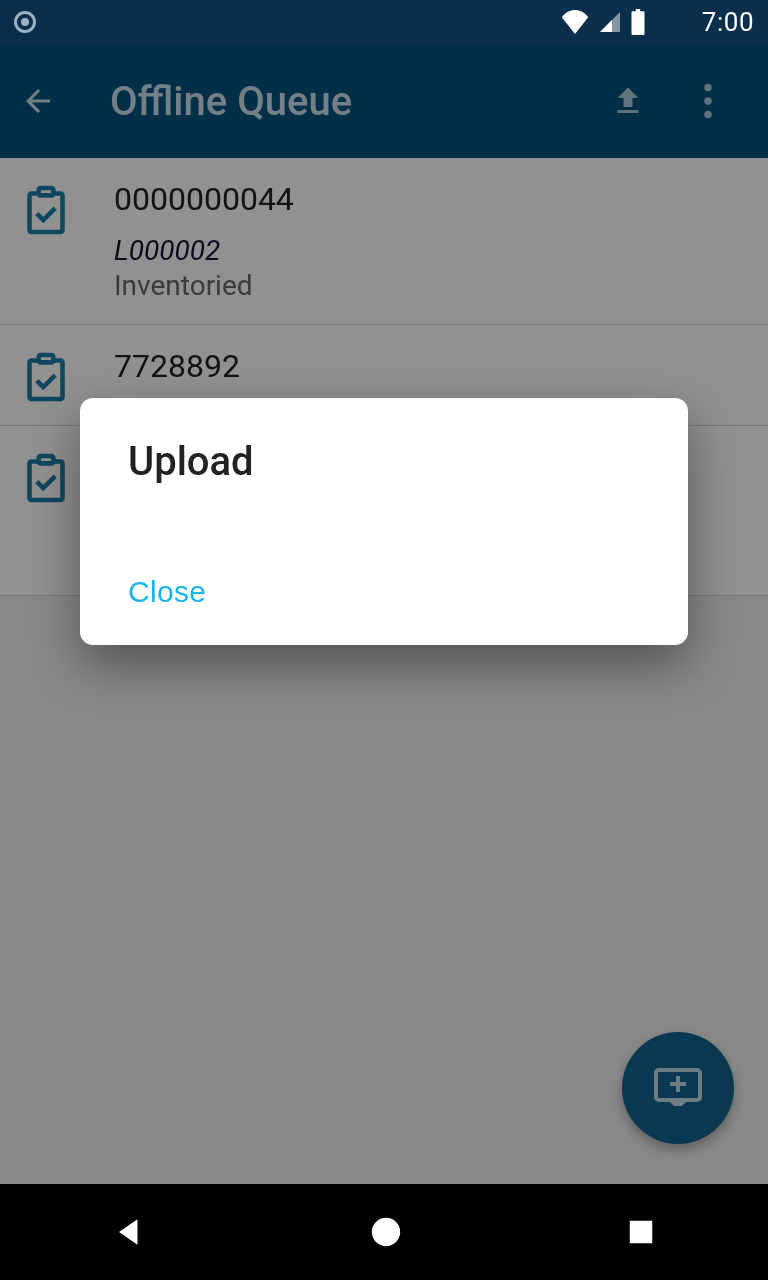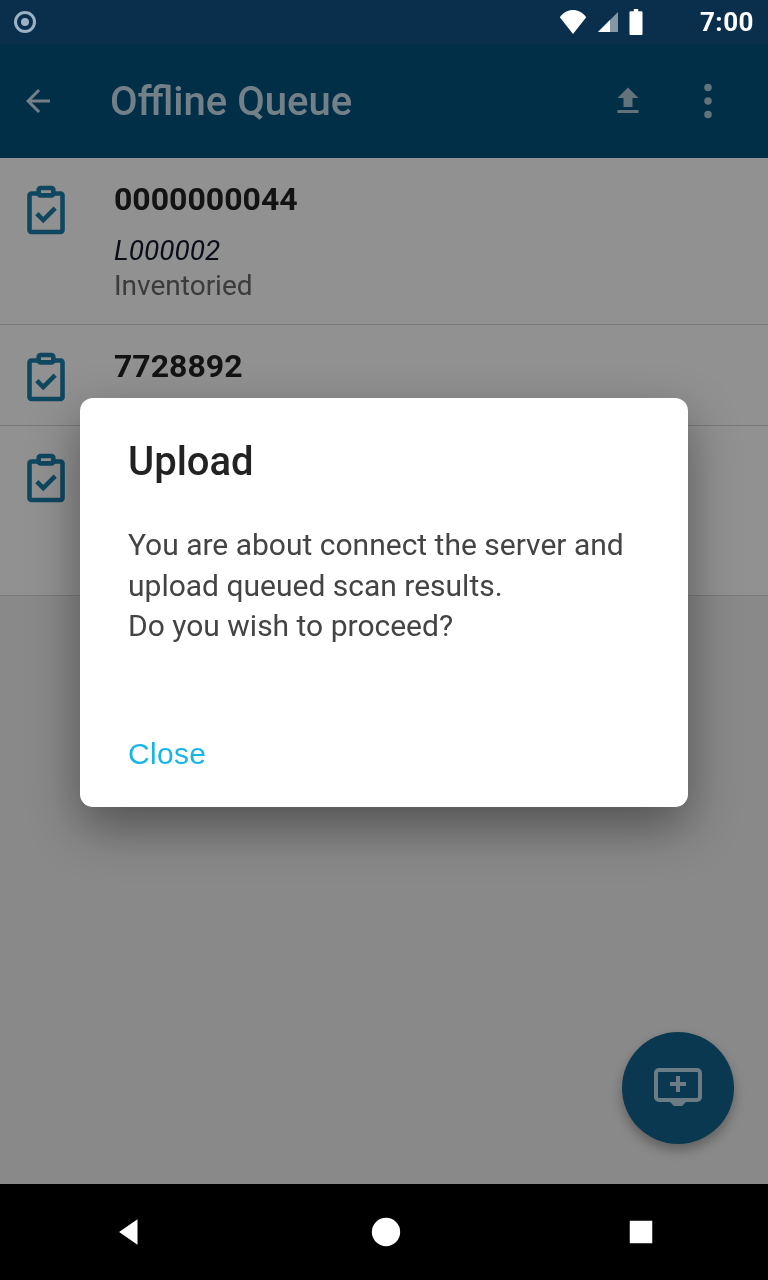--- a/index.html
+++ b/index.html
@@ -16,42 +16,42 @@
     padding: 0 14px;
     font-size: 26px;
   }
   .status-left { display:flex; align-items:center; }
   .status-camera {
     width: 22px; height: 22px; border: 3px solid #9bb2c4; border-radius: 50%;
     display:flex; align-items:center; justify-content:center;
   }
   .status-camera::after { content:''; width:8px; height:8px; background:#9bb2c4; border-radius:50%; }
   .status-right { display:flex; align-items:center; gap:8px; }
-  .status-time { font-weight: 700; letter-spacing: 0.5px; margin-left: 48px; }
+  .status-time { font-weight: 400; letter-spacing: 0.5px; margin-left: 48px; }
 
   .app-bar {
     height: 114px;
     background: #05527d;
     color: #e6eef4;
     display: flex;
     align-items: center;
     padding: 0 20px;
   }
   .back-btn { width: 60px; display:flex; align-items:center; justify-content:flex-start; }
   .app-title { flex:1; font-size: 40px; font-weight: 500; color: #c8dce8; padding-left: 30px;}
   .action-btn { width: 80px; display:flex; align-items:center; justify-content:center; }
 
   .list { }
   .list-item {
     display:flex; align-items:flex-start; padding: 22px 24px; border-bottom: 1px solid #d0d0d0; gap: 40px;
     background: #fafafa;
   }
   .item-icon { width: 50px; padding-top:4px; }
   .item-text { flex:1; }
-  .item-id { font-size: 32px; color:#222; font-weight:700; }
+  .item-id { font-size: 32px; color:#222; font-weight:400; }
   .item-loc { font-size: 28px; color:#0f172a; margin-top:16px;font-style:italic; }
   .item-status { font-size: 28px; color:#666; margin-top:2px; }
 
   .fab {
     position:absolute; right: 34px; bottom: 136px;
     width: 112px; height: 112px; border-radius: 50%;
     background: #12618a; display:flex; align-items:center; justify-content:center;
     box-shadow: 0 6px 12px rgba(0,0,0,0.3);
   }
 
@@ -167,22 +167,20 @@
   <svg width="48" height="40" viewBox="0 0 24 20">
     <rect x="1" y="1" width="22" height="15" rx="1.5" fill="none" stroke="#b8d6e4" stroke-width="2"></rect>
     <path d="M8 17h8l-2 2h-4z" fill="#b8d6e4"></path>
     <path d="M12 4v8M8 8h8" stroke="#b8d6e4" stroke-width="2"></path>
   </svg>
 </div>
 
 <div class="scrim"></div>
 <div class="dialog">
   <div class="dialog-title">Upload</div>
-  <div class="dialog-body">You are about connect the server and upload queued scan results.
-Do you wish to proceed?</div>
   <div class="dialog-actions">
     <button class="dialog-btn">Close</button>
   </div>
 </div>
 
 <div class="nav-bar">
   <div>
     <svg width="34" height="34" viewBox="0 0 24 24">
         <path fill="#fff" d="M18 3v18L5 12 18 3z"></path>
       </svg>

